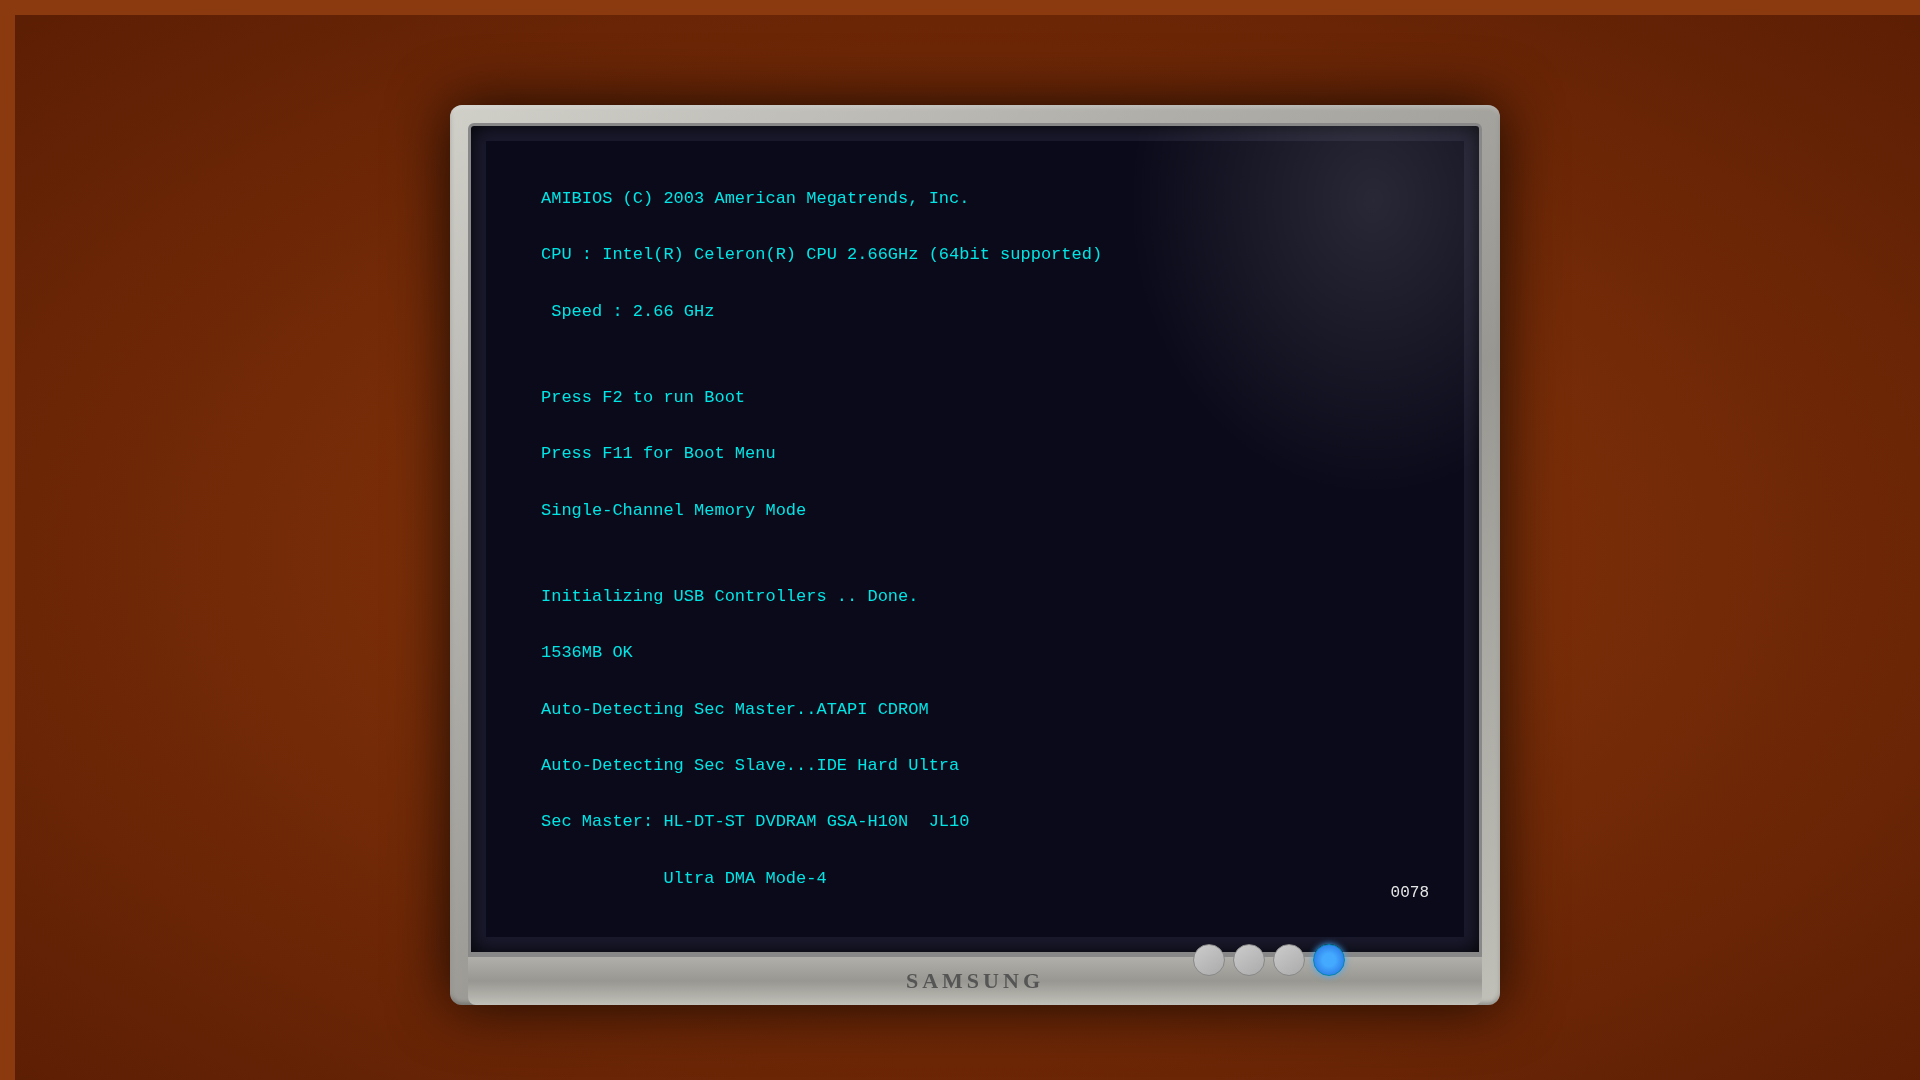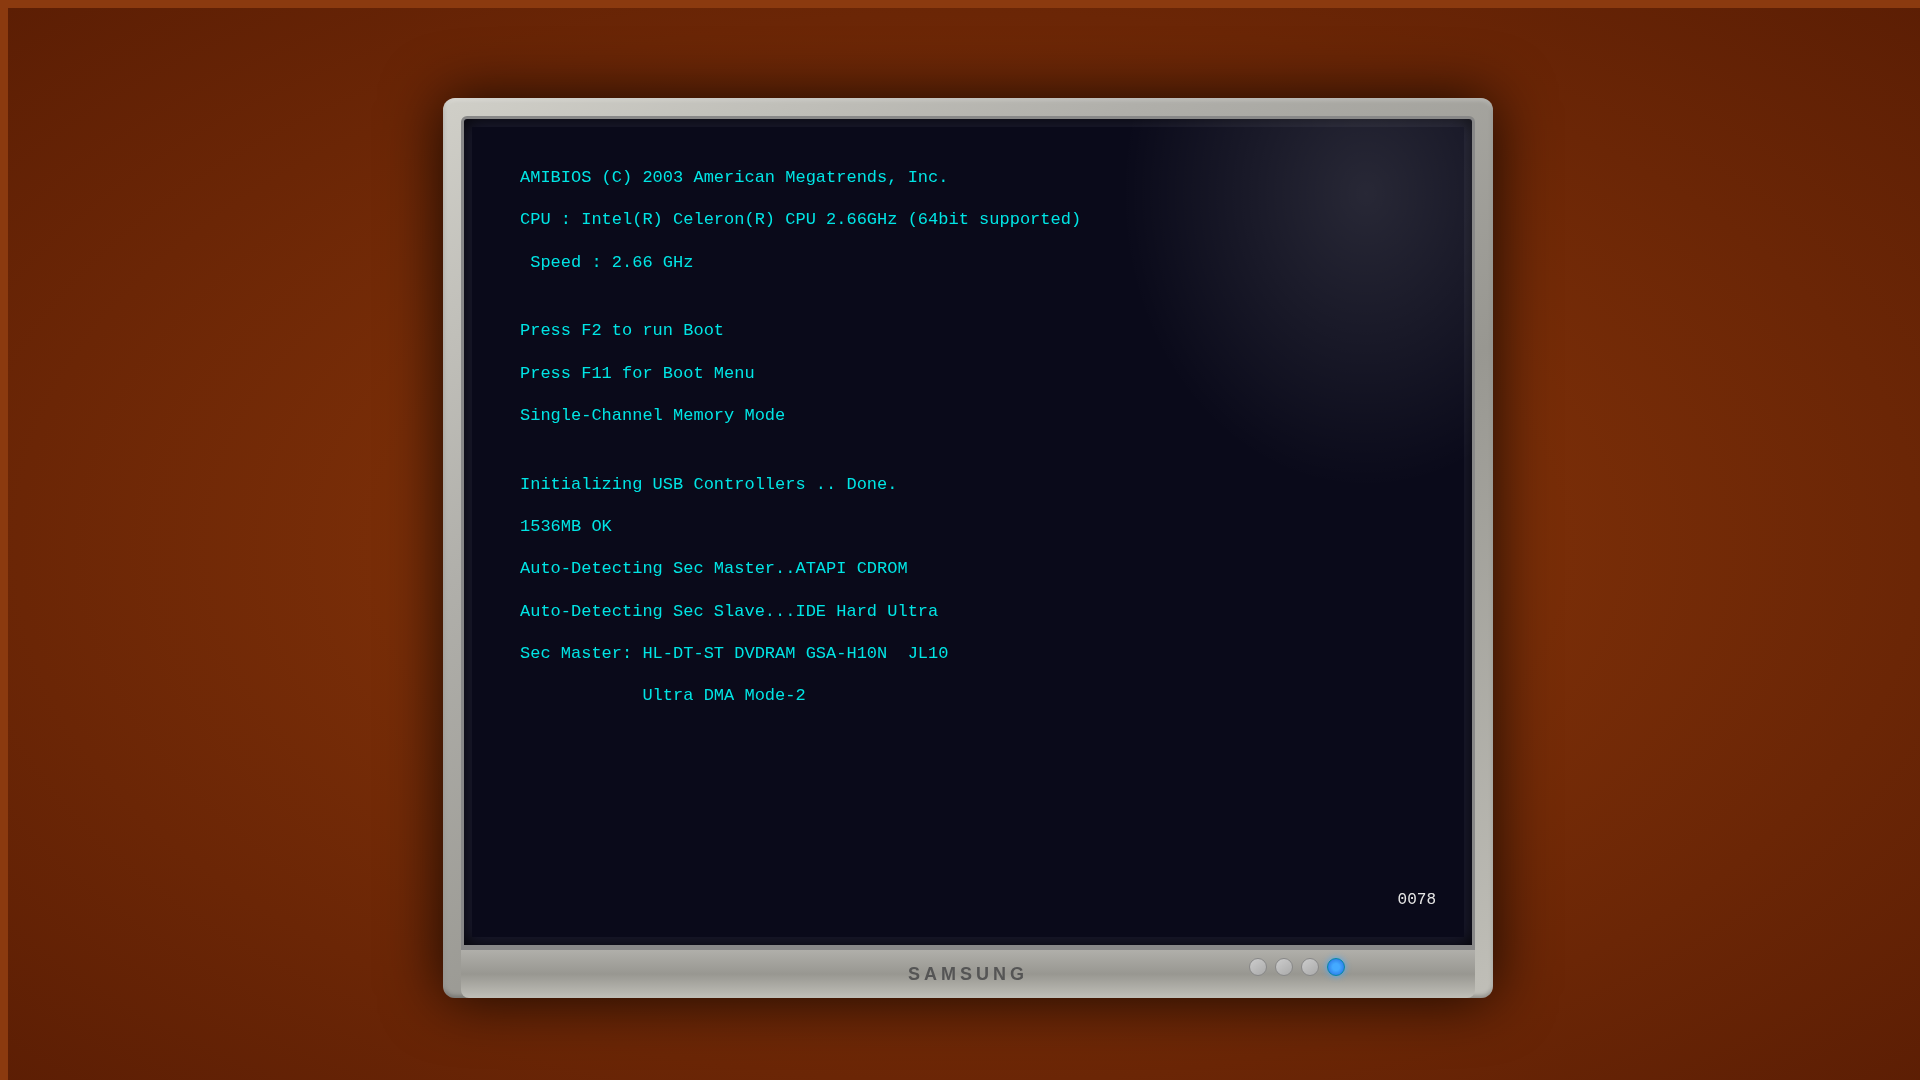--- a/index.html
+++ b/index.html
@@ -1,15 +1,15 @@
 <!DOCTYPE html>
 <html><head>
   <meta charset="utf-8">
   <style>
-    * { margin: 0; padding: 8px; box-sizing: border-box; }
+    * { margin: 0; padding: 15px; box-sizing: border-box; }
 
     body {
       width: 1920px;
       height: 1080px;
       background-color: #8B3A0F;
       display: flex;
       align-items: center;
       justify-content: center;
       overflow: hidden;
       font-family: Arial, sans-serif;
@@ -96,22 +96,22 @@
       background: linear-gradient(180deg, #b0afaa 0%, #989791 50%, #c0bfb8 100%);
       height: 50px;
       border-radius: 0 0 8px 8px;
       display: flex;
       align-items: center;
       justify-content: center;
       border-top: 2px solid #888;
     }
 
     .monitor-brand {
-      font-family: Liberation Sans, sans-serif;
-      font-size: 18px;
+      font-family: Liberation Serif, serif;
+      font-size: 22px;
       font-weight: bold;
       color: #555;
       letter-spacing: 4px;
       text-transform: uppercase;
     }
 
     .monitor-controls {
       position: absolute;
       bottom: 14px;
       right: 140px;
@@ -150,21 +150,21 @@
         <span class="bios-spacer"></span>
         <span class="bios-line">Press F2 to run Boot</span>
         <span class="bios-line">Press F11 for Boot Menu</span>
         <span class="bios-line">Single-Channel Memory Mode</span>
         <span class="bios-spacer"></span>
         <span class="bios-line">Initializing USB Controllers .. Done.</span>
         <span class="bios-line">1536MB OK</span>
         <span class="bios-line">Auto-Detecting Sec Master..ATAPI CDROM</span>
         <span class="bios-line">Auto-Detecting Sec Slave...IDE Hard Ultra</span>
         <span class="bios-line">Sec Master: HL-DT-ST DVDRAM GSA-H10N  JL10</span>
-        <span class="bios-line">            Ultra DMA Mode-2</span>
+        <span class="bios-line">            Ultra DMA Mode-4</span>
         <span class="post-code">0078</span>
     </div>
   </div>
   <div class="monitor-base">
     <span class="monitor-brand">SAMSUNG</span>
     <div class="monitor-controls">
       <div class="ctrl-btn"></div>
       <div class="ctrl-btn"></div>
       <div class="ctrl-btn"></div>
       <div class="ctrl-btn power"></div>

